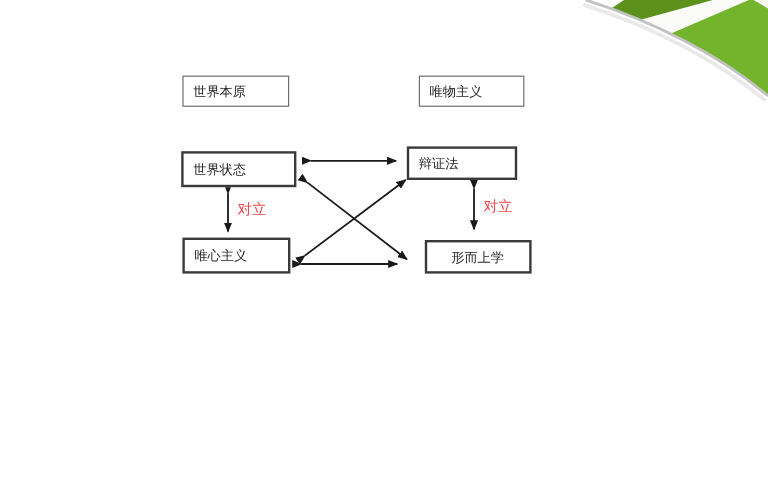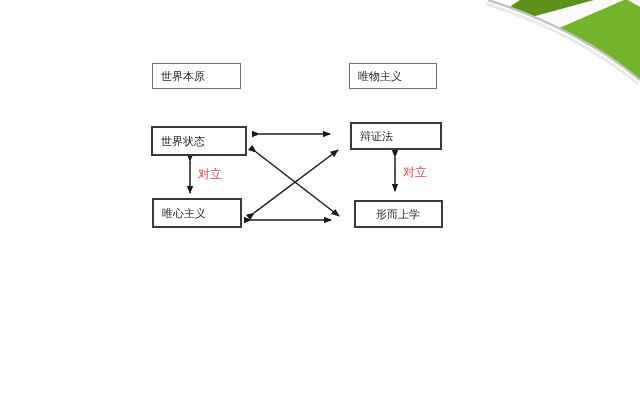--- a/index.html
+++ b/index.html
@@ -30,21 +30,21 @@
     font-family:"DejaVu Serif", serif;
     font-size:11px;
     color:#1f1f1f;
     white-space:nowrap;
   }
   .dbox.thin  { border:1px solid #6e6e6e; }
   .dbox.thick { border:2px solid #3a3a3a; }
   #box-world-origin { left:152px; top:63px;  width:89px; height:26px; }
   #box-world-state  { left:349px; top:63px;  width:88px; height:26px; }
   #box-materialism  { left:151px; top:126px; width:96px; height:30px; }
-  #box-dialectics   { left:350px; top:122px; width:92px; height:28px; }
+  #box-dialectics   { left:339px; top:122px; width:92px; height:28px; }
   #box-idealism     { left:152px; top:198px; width:90px; height:30px;text-align:center; }
   #box-metaphysics  { left:354px; top:200px; width:89px; height:28px;padding-left:20px; }
   .opp-label {
     position:absolute;
     font-family:"DejaVu Serif", serif;
     font-size:12px;
     color:#ef4444;
     white-space:nowrap;
   }
   #opp-left  { left:198px; top:166px; }

